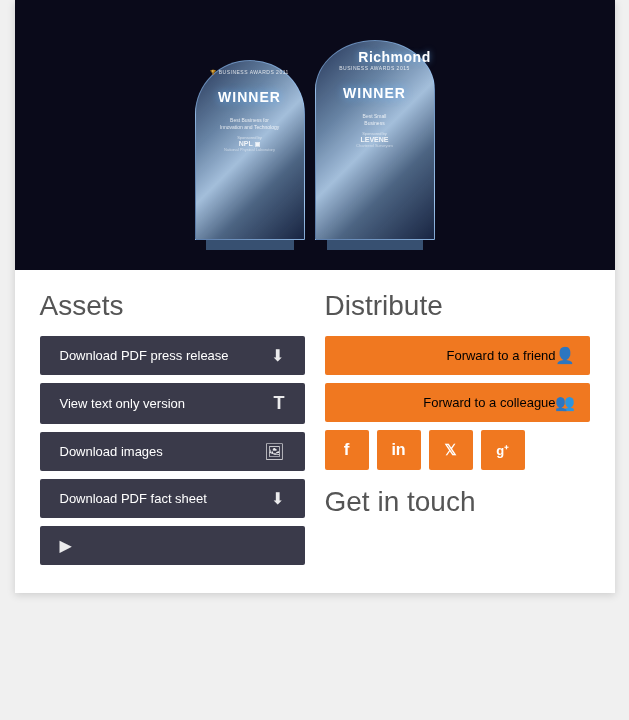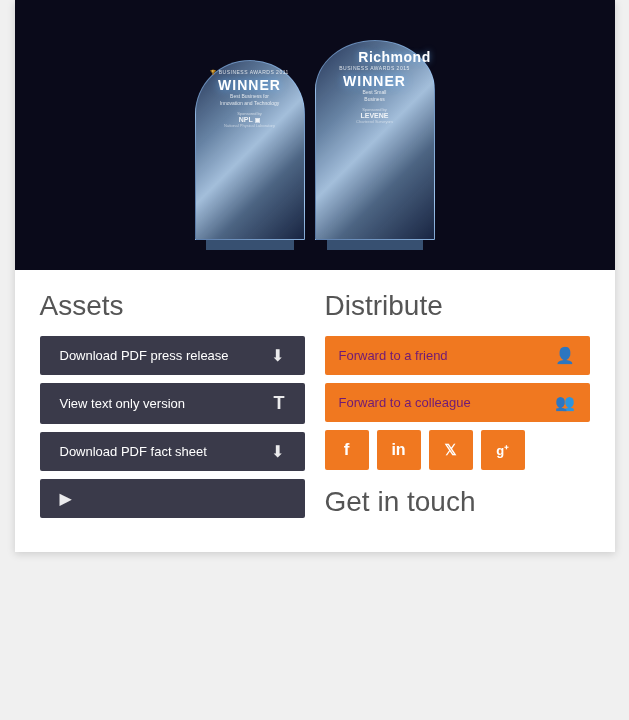--- a/index.html
+++ b/index.html
@@ -68,21 +68,21 @@
       text-align: center;
       margin-bottom: 2px;
       letter-spacing: 0.5px;
     }
     .trophy-winner {
       font-size: 14px;
       color: #ffffff;
       font-weight: bold;
       text-align: center;
       text-shadow: 0 0 8px rgba(100,180,255,0.8);
-      margin: 0 0;
+      margin: 12px 0;
       letter-spacing: 1px;
     }
     .trophy-subtitle {
       font-size: 5px;
       color: rgba(255,255,255,0.8);
       text-align: center;
       line-height: 1.4;
     }
     .trophy-sponsor-label {
       font-size: 4px;
@@ -133,23 +133,23 @@
       border: none;
       cursor: pointer;
       width: 100%;
       font-size: 13px;
       text-align: left;
       border-radius: 2px;
     }
     .orange-btn {
       display: flex;
       align-items: center;
-      justify-content: space-between;
+      justify-content: flex-end;
       background: #f07820;
-      color: #701a75;
+      color: #000000;
       padding: 10px 14px;
       border: none;
       cursor: pointer;
       width: 100%;
       font-size: 13px;
       text-align: left;
       border-radius: 2px;
     }
     .btn-icon {
       font-size: 16px;
@@ -226,20 +226,26 @@
           </button>
         </div>
 
         <div class="btn-row">
           <button class="dark-btn">
             <span>View text only version</span>
             <span class="btn-icon" style="font-size:18px;font-weight:bold;">T</span>
           </button>
         </div>
 
+        <div class="btn-row">
+          <button class="dark-btn">
+            <span>Download images</span>
+            <span class="btn-icon">🖼</span>
+          </button>
+        </div>
 
         <div class="btn-row">
           <button class="dark-btn">
             <span>Download PDF fact sheet</span>
             <span class="btn-icon">⬇</span>
           </button>
         </div>
 
         <div class="btn-row">
           <button class="dark-btn">

